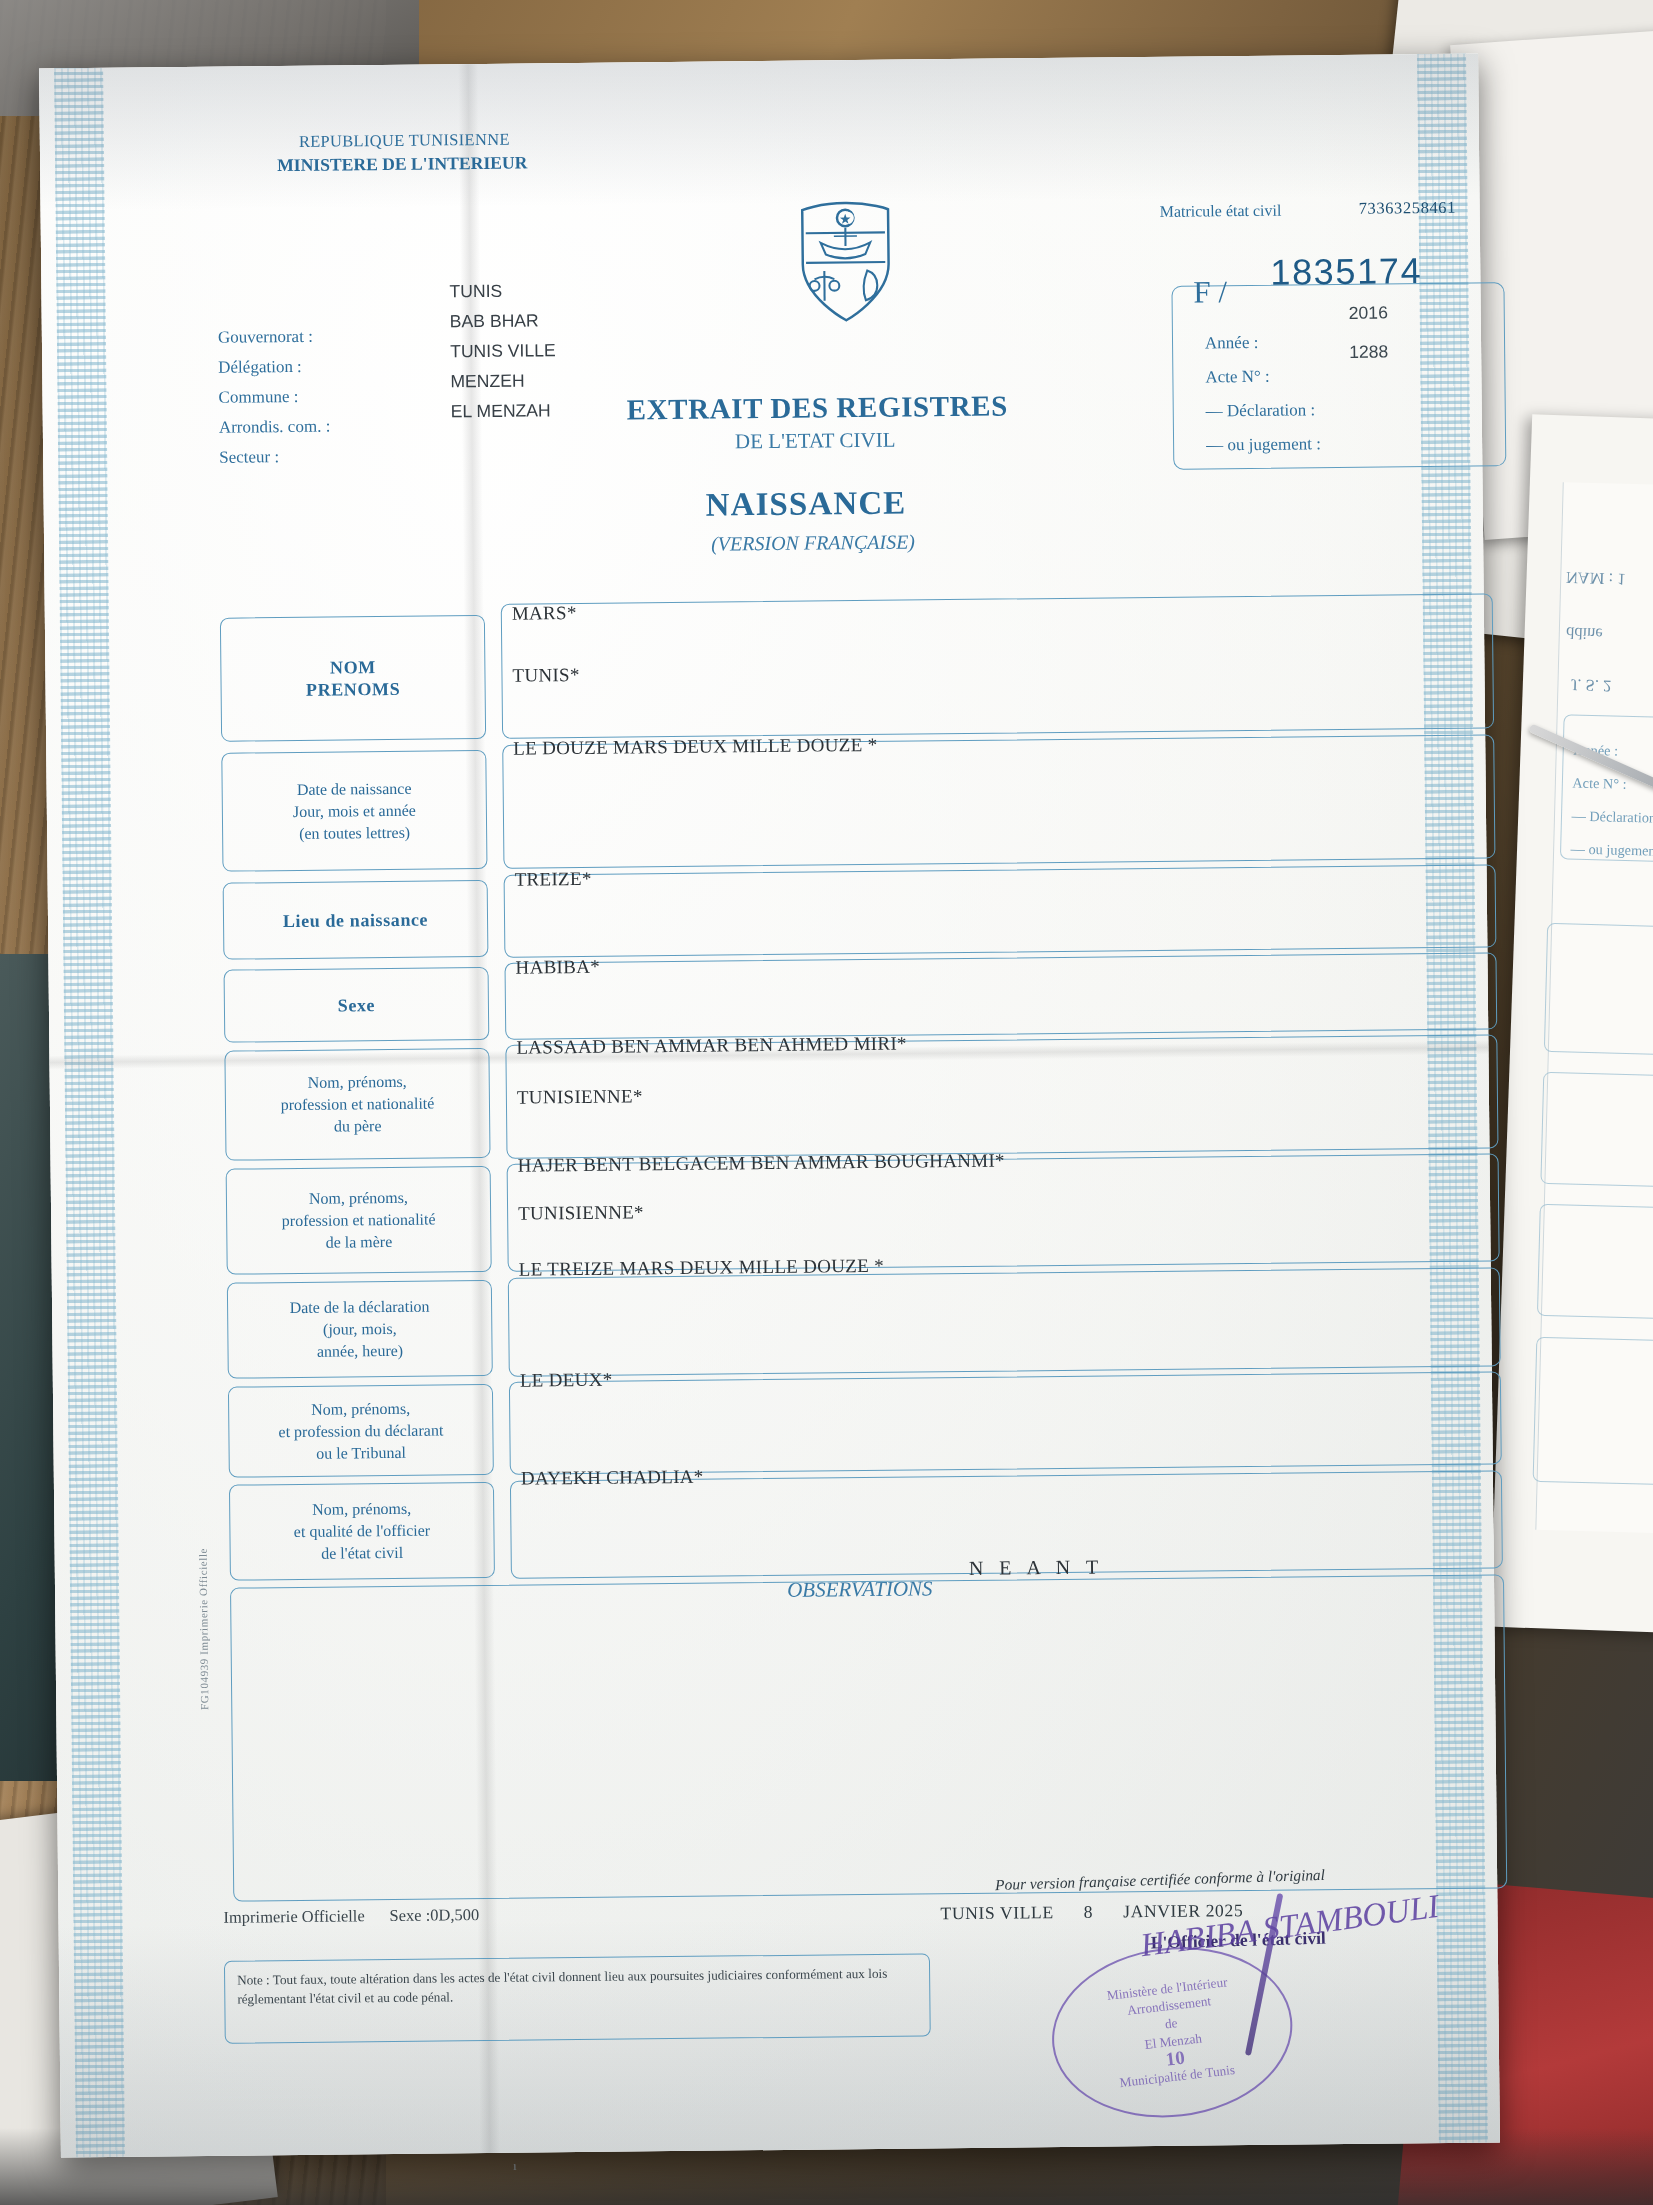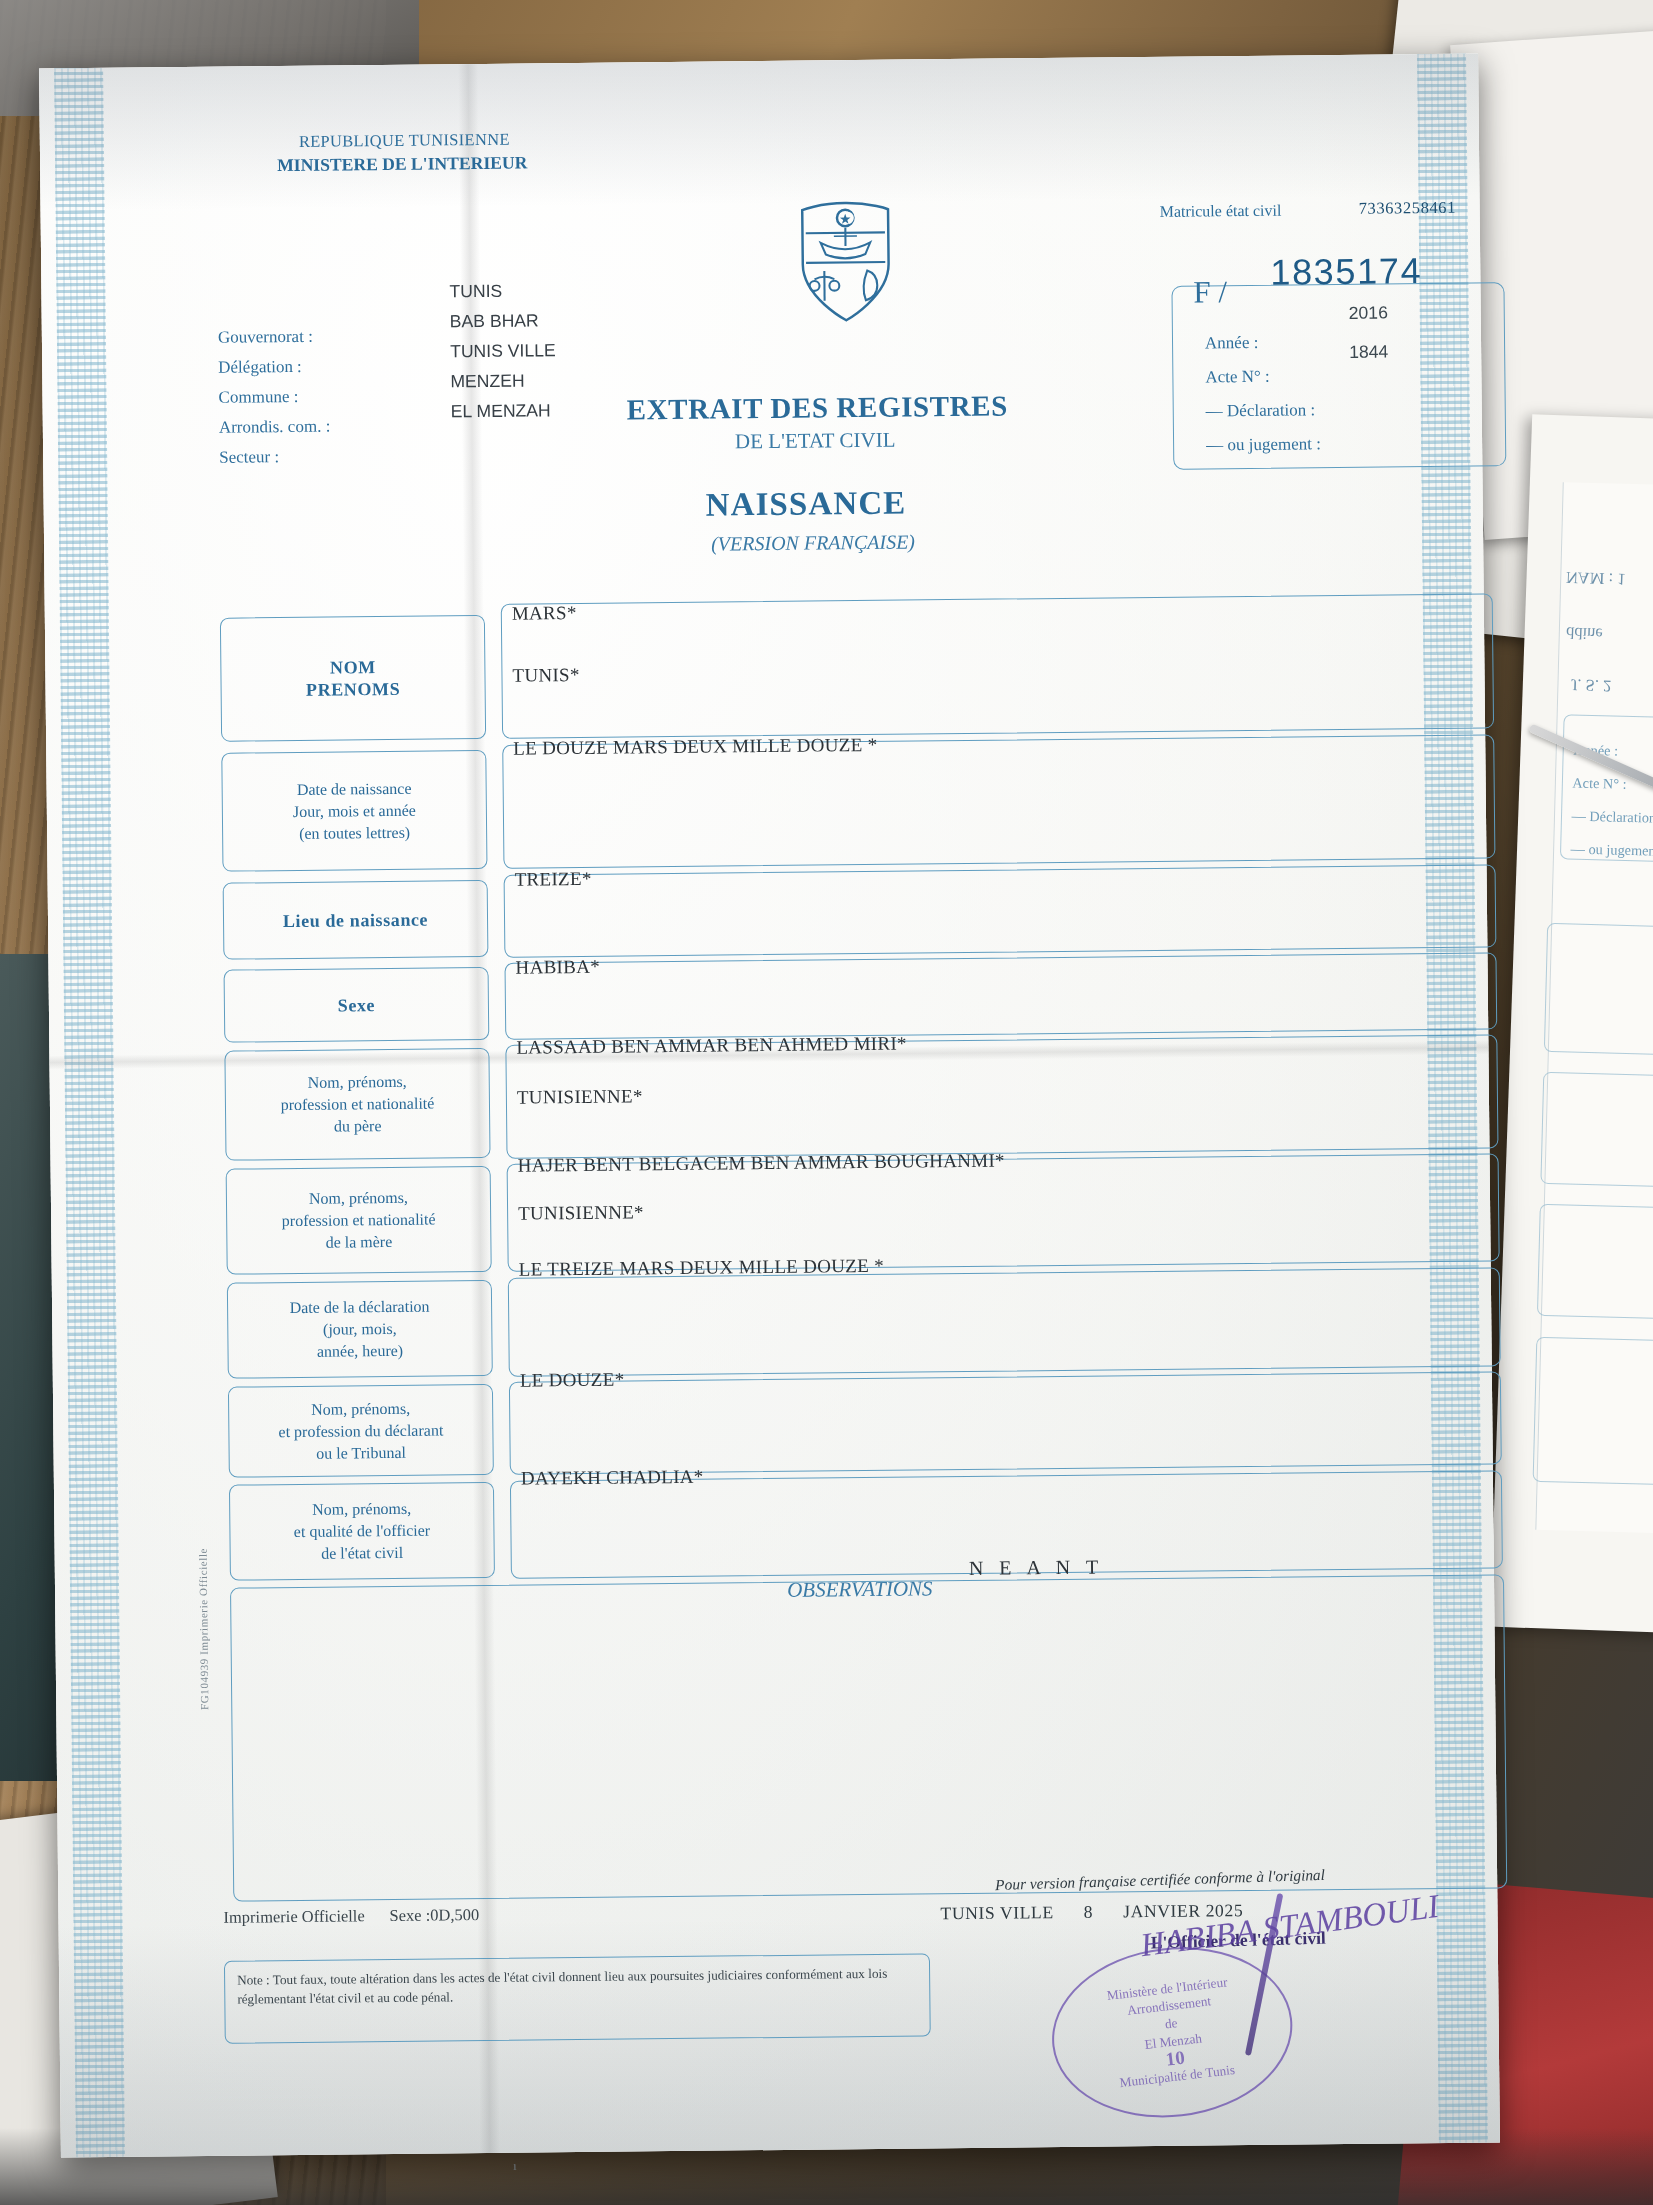--- a/index.html
+++ b/index.html
@@ -452,21 +452,21 @@
 
   <div class="title-main">EXTRAIT DES REGISTRES</div>
   <div class="title-sub">DE L'ETAT CIVIL</div>
   <div class="title-naissance">NAISSANCE</div>
   <div class="title-version">(VERSION FRANÇAISE)</div>
 
   <div class="num-box"></div>
   <div class="f-slash">F /</div>
   <div class="big-number">1835174</div>
   <div class="year-hand">2016</div>
-  <div class="acte-hand">1844</div>
+  <div class="acte-hand">1288</div>
   <div class="num-lines">
     <div>Année :</div>
     <div>Acte N° :</div>
     <div>— Déclaration :</div>
     <div>— ou jugement :</div>
   </div>
 
   <div class="fields">
 
     <div class="label-box bold" style="left:0; top:0; width:265px; height:124px; white-space:pre-line;">NOM
@@ -506,21 +506,21 @@
     <div class="label-box" style="left:0; top:665px; width:265px; height:96px; white-space:pre-line;">Date de la déclaration
 (jour, mois,
 année, heure)</div>
     <div class="value-box" style="left:281px; top:663px; width:992px; height:99px;"></div>
     <div class="value-text" style="left:292px; top:644px;">LE TREIZE MARS  DEUX MILLE DOUZE *</div>
 
     <div class="label-box" style="left:0; top:769px; width:265px; height:91px; white-space:pre-line;">Nom, prénoms,
 et profession du déclarant
 ou le Tribunal</div>
     <div class="value-box" style="left:281px; top:767px; width:992px; height:93px;"></div>
-    <div class="value-text" style="left:292px; top:755px;">LE DOUZE*</div>
+    <div class="value-text" style="left:292px; top:755px;">LE DEUX*</div>
 
     <div class="label-box" style="left:0; top:867px; width:265px; height:96px; white-space:pre-line;">Nom, prénoms,
 et qualité de l'officier
 de l'état civil</div>
     <div class="value-box" style="left:281px; top:866px; width:992px; height:98px;"></div>
     <div class="value-text" style="left:292px; top:853px;">DAYEKH CHADLIA*</div>
 
     <div class="obs-box" style="left:0; top:970px; width:1274px; height:314px;"></div>
     <div class="obs-label" style="left:557px; top:966px;">OBSERVATIONS</div>
     <div class="neant" style="left:739px; top:947px;">N E A N T</div>

